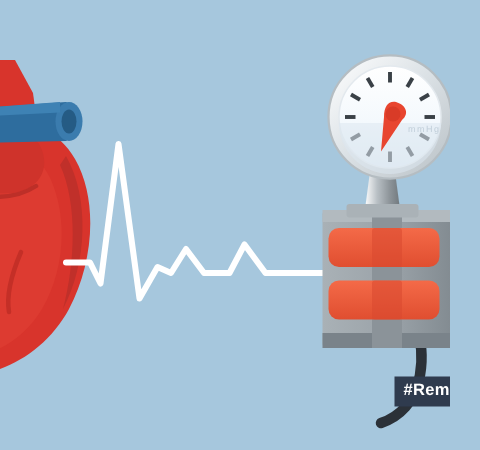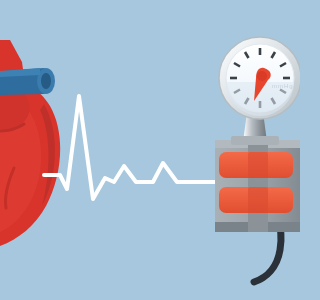--- a/index.html
+++ b/index.html
@@ -155,14 +155,15 @@
           <g>
             <path d="M 264 68 C 271 70, 273 76, 268 80 L 254 101 L 256 78 C 256 71, 259 67, 264 68 Z" fill="#e8452f"></path>
             <circle cx="262" cy="76" r="5" fill="#d93b27"></circle>
           </g>
         </g>
       </g>
 
     </g>
   </svg>
 
+  <div class="badge">#Rem</div>
 
 </div>
 
 </body></html>

